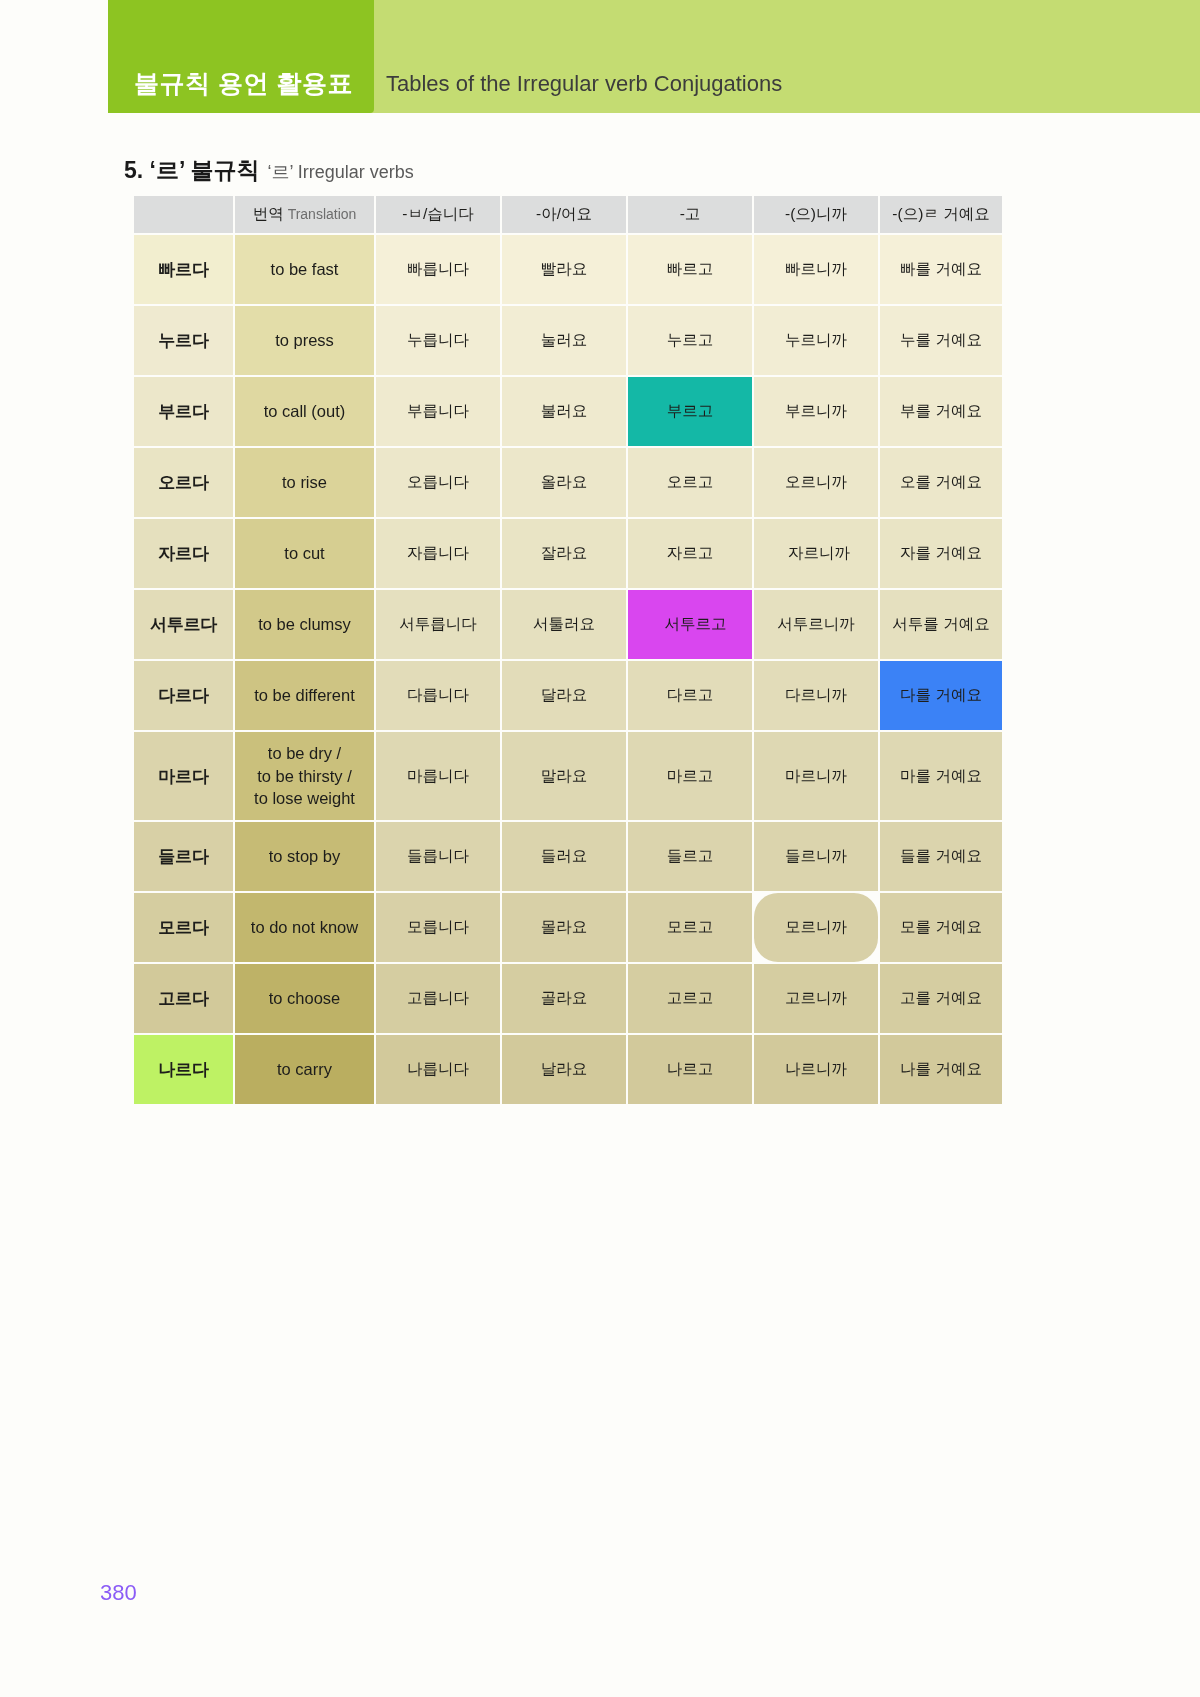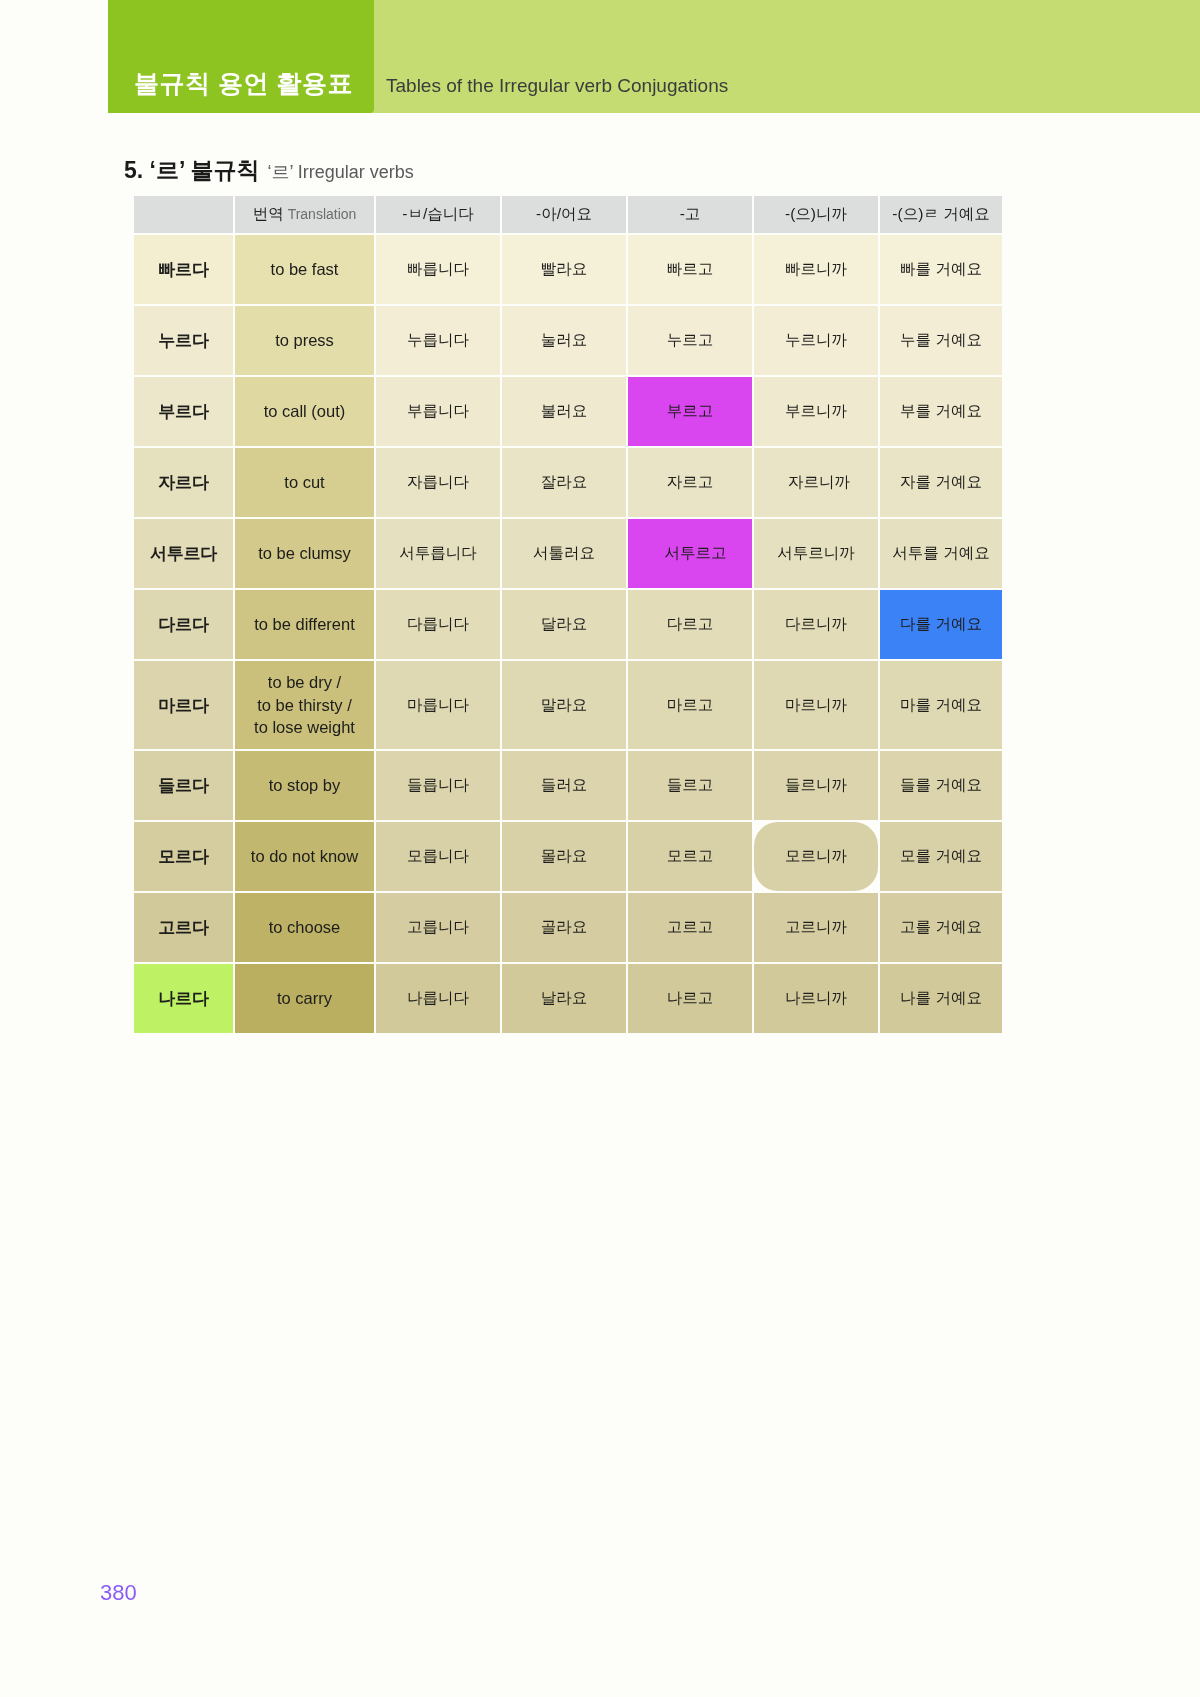--- a/index.html
+++ b/index.html
@@ -40,21 +40,21 @@
     font-size: 25px;
     font-weight: bold;
     color: #ffffff;
     letter-spacing: 0.5px;
     white-space: nowrap;
   }
   .header-subtitle {
     position: absolute;
     left: 278px;
     bottom: 16px;
-    font-size: 19px;
+    font-size: 22px;
     color: #3c3c3c;
     white-space: nowrap;
   }
 
   
   .section-title {
     position: absolute;
     left: 124px;
     top: 155px;
     white-space: nowrap;
@@ -182,23 +182,32 @@
         <td class="form" style="background: rgb(242, 237, 212);">눌러요</td>
         <td class="form" style="background: rgb(242, 237, 212); margin-left: 7px;">누르고</td>
         <td class="form" style="background: rgb(242, 237, 212);">누르니까</td>
         <td class="form" style="background: rgb(242, 237, 212);">누를 거예요</td>
       </tr>
       <tr>
         <td class="verb" style="background: rgb(236, 231, 202);">부르다</td>
         <td class="trans" style="background: rgb(223, 216, 161);">to call (out)</td>
         <td class="form" style="background: rgb(239, 234, 207);">부릅니다</td>
         <td class="form" style="background: rgb(239, 234, 207);">불러요</td>
-        <td class="form" style="background: #d946ef;">부르고</td>
+        <td class="form" style="background: #14b8a6;">부르고</td>
         <td class="form" style="background: rgb(239, 234, 207);">부르니까</td>
         <td class="form" style="background: rgb(239, 234, 207);">부를 거예요</td>
+      </tr>
+      <tr>
+        <td class="verb" style="background: rgb(233, 228, 196);">오르다</td>
+        <td class="trans" style="background: rgb(219, 211, 153);">to rise</td>
+        <td class="form" style="background: rgb(236, 231, 202);">오릅니다</td>
+        <td class="form" style="background: rgb(236, 231, 202);">올라요</td>
+        <td class="form" style="background: rgb(236, 231, 202);">오르고</td>
+        <td class="form" style="background: rgb(236, 231, 202);">오르니까</td>
+        <td class="form" style="background: rgb(236, 231, 202);">오를 거예요</td>
       </tr>
       <tr>
         <td class="verb" style="background: rgb(229, 224, 190);">자르다</td>
         <td class="trans" style="background: rgb(214, 206, 145);">to cut</td>
         <td class="form" style="background: rgb(233, 228, 197);">자릅니다</td>
         <td class="form" style="background: rgb(233, 228, 197);">잘라요</td>
         <td class="form" style="background: rgb(233, 228, 197);">자르고</td>
         <td class="form" style="background: rgb(233, 228, 197); padding-left: 6px;">자르니까</td>
         <td class="form" style="background: rgb(233, 228, 197);">자를 거예요</td>
       </tr>

